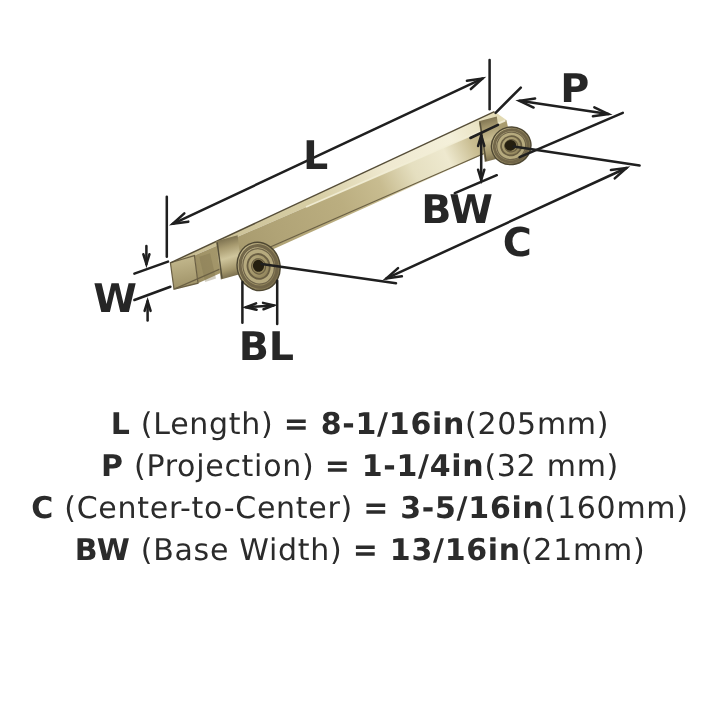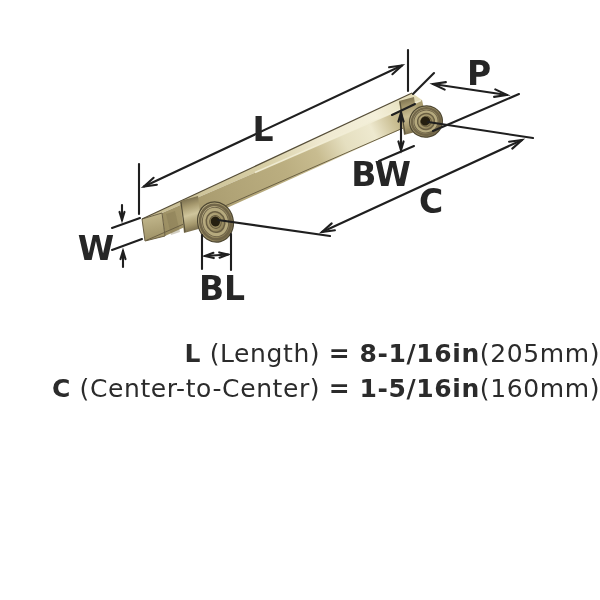--- a/index.html
+++ b/index.html
@@ -1,19 +1,19 @@
 <!DOCTYPE html>
 <html><head>
 <meta charset="utf-8">
 <style>
 html,body{margin:0;padding:0;width:600px;height:600px;background:#fff;overflow:hidden}
 body{font-family:"DejaVu Sans",sans-serif;position:relative}
 #diagram{position:absolute;left:0;top:0}
 .dimlabel{font-family:"DejaVu Sans",sans-serif;font-weight:700;font-size:33px;fill:#262626;text-anchor:middle}
-#specs{position:absolute;left:0;top:336px;width:600px;text-align:right;font-size:25px;line-height:35px;color:#2b2b2b;letter-spacing:0.6px}
+#specs{position:absolute;left:0;top:336px;width:600px;text-align:center;font-size:25px;line-height:35px;color:#2b2b2b;letter-spacing:0.6px}
 #specs .b{font-weight:700}
 </style>
 </head>
 <body>
 
 <svg id="diagram" width="600" height="340" viewBox="0 0 600 340">
   <defs>
     <linearGradient id="gFront" gradientUnits="userSpaceOnUse" x1="150" y1="235" x2="420" y2="105">
       <stop offset="0" stop-color="#8f8257"></stop>
       <stop offset="0.08" stop-color="#a09367"></stop>
@@ -150,14 +150,16 @@
     <text class="dimlabel" x="479" y="85">P</text>
     <text class="dimlabel" x="381" y="186">BW</text>
     <text class="dimlabel" x="431" y="213">C</text>
     <text class="dimlabel" x="96" y="260">W</text>
     <text class="dimlabel" x="222" y="300">BL</text>
   </g>
 </svg>
 
 <div id="specs">
   <div class="spec-row"><span class="b">L</span><span> (Length) </span><span class="b">= 8-1/16in</span><span>(205mm)</span></div>
-  <div class="spec-row"><span class="b">C</span><span> (Center-to-Center) </span><span class="b">= 1-5/16in</span><span>(160mm)</span></div>
+  <div class="spec-row"><span class="b">P</span><span> (Projection) </span><span class="b">= 1-1/4in</span><span>(32 mm)</span></div>
+  <div class="spec-row"><span class="b">C</span><span> (Center-to-Center) </span><span class="b">= 3-5/16in</span><span>(160mm)</span></div>
+  <div class="spec-row"><span class="b">BW</span><span> (Base Width) </span><span class="b">= 13/16in</span><span>(21mm)</span></div>
 </div>
 
 </body></html>

